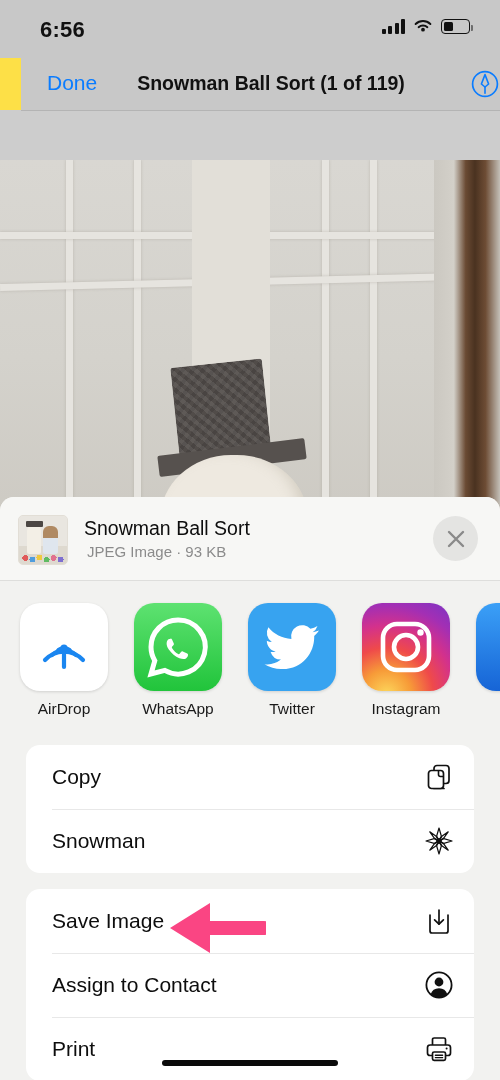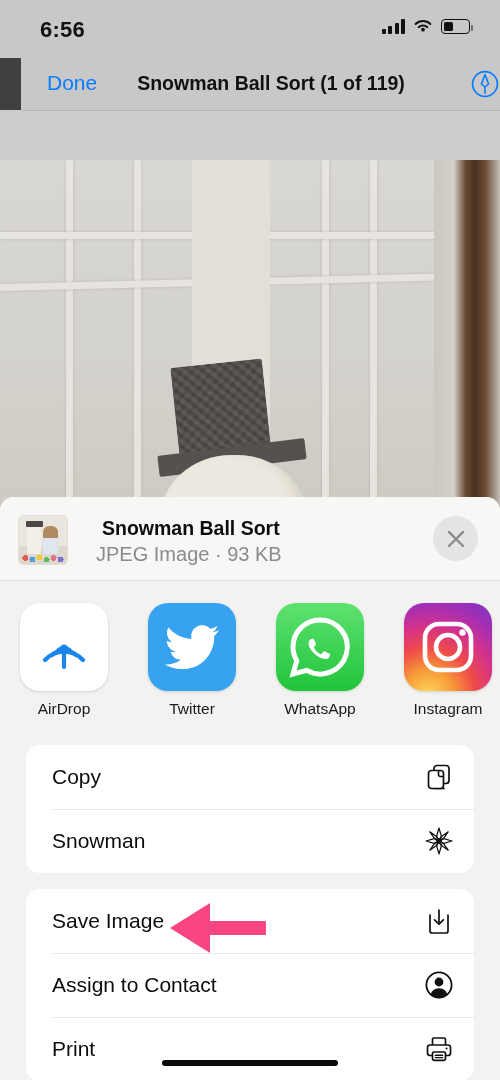--- a/index.html
+++ b/index.html
@@ -9,21 +9,21 @@
   }
   body {
     font-family: "Liberation Sans", sans-serif;
     -webkit-font-smoothing: antialiased;
   }
   #screen {
     position: relative;
     width: 500px;
     height: 1080px;
     overflow: hidden;
-    background: #404040;
+    background: #fde047;
   }
 
   
   .statusbar {
     position: absolute;
     top: 0; left: 0;
     width: 500px; height: 58px;
     background: #c8c8c8;
     z-index: 5;
   }
@@ -248,47 +248,46 @@
       radial-gradient(circle at 26% 75%, #4f9ddd 0 3px, transparent 3px),
       radial-gradient(circle at 42% 55%, #efc93f 0 3px, transparent 3px),
       radial-gradient(circle at 58% 78%, #5fbb62 0 3px, transparent 3px),
       radial-gradient(circle at 74% 58%, #e0718f 0 3px, transparent 3px),
       radial-gradient(circle at 90% 76%, #7e6fd0 0 3px, transparent 3px);
   }
   .sheet-title {
     position: absolute;
     left: 84px; top: 20px;
     font-size: 19.5px;
-    font-weight: 700;
+    font-weight: 400;
     color: #0d0d0d;
-    margin-left: 18px;
   }
   .sheet-sub {
     position: absolute;
-    left: 96px; top: 46px;
-    font-size: 20px;
+    left: 87px; top: 46px;
+    font-size: 15px;
     color: #8b8b8b;
   }
   .close-btn {
     position: absolute;
     right: 22px; top: 19px;
     width: 45px; height: 45px;
     border-radius: 50%;
     background: #e4e4e2;
     display: flex; align-items: center; justify-content: center;
   }
 
   
   .apps-row {
     position: relative;
     height: 148px;
     padding-top: 22px;
     box-sizing: border-box;
     display: flex;
-    gap: 40px;
+    gap: 26px;
     padding-left: 20px;
     overflow: hidden;
   }
   .app {
     width: 88px;
     flex: 0 0 88px;
     text-align: center;
   }
   .app-icon {
     width: 88px; height: 88px;
@@ -465,36 +464,36 @@
               <path d="M38.5 47 A9.5 9.5 0 0 1 49.5 47"></path>
             </g>
             <circle cx="44" cy="45" r="3.4" fill="#1a86f0"></circle>
             <path d="M44 50 L44 64" stroke="#1a86f0" stroke-width="4.2" stroke-linecap="round"></path>
           </svg>
         </div>
         <div class="app-label">AirDrop</div>
       </div>
 
       <div class="app">
-        <div class="app-icon ic-twitter">
-          <svg viewBox="0 0 88 88" width="88" height="88">
-            <path d="M71 27.5c-2 .9-4.2 1.5-6.4 1.8a11.2 11.2 0 0 0 4.9-6.2c-2.2 1.3-4.6 2.2-7.1 2.7a11.1 11.1 0 0 0-19 10.1c-9.3-.5-17.5-4.9-23-11.7a11.1 11.1 0 0 0 3.4 14.9c-1.8-.1-3.5-.6-5-1.4v.1c0 5.4 3.8 9.9 8.9 10.9-1.7.5-3.4.5-5.1.2a11.1 11.1 0 0 0 10.4 7.7 22.3 22.3 0 0 1-16.5 4.6A31.4 31.4 0 0 0 34.6 66c20.4 0 31.6-16.9 31.6-31.6v-1.4a22.6 22.6 0 0 0 4.8-5.5z" fill="#ffffff"></path>
-          </svg>
-        </div>
-        <div class="app-label">Twitter</div>
-      </div>
-
-      <div class="app">
         <div class="app-icon ic-whatsapp">
           <svg viewBox="0 0 88 88" width="88" height="88">
             <path d="M44 17c-15 0-27 12-27 27 0 5 1.4 9.7 3.8 13.7L17 71l13.8-3.6A27 27 0 1 0 44 17z" fill="none" stroke="#ffffff" stroke-width="5"></path>
             <path d="M36 36c-1 0-2 .4-2.6 1.6-1 1.8-1.4 5 1.4 9 2.8 4 6.4 7 10.6 8.6 3 1.1 5.2 1 6.6.2 1.4-.8 2-2.4 2-3.6 0-.6-.2-.9-.8-1.2l-4.4-2.2c-.6-.3-1.1-.2-1.6.4l-1.6 2c-.4.5-.8.5-1.4.2-2.4-1.2-4.8-3.5-6.2-6-.3-.6-.2-1 .2-1.4l1.4-1.6c.4-.5.4-.9.2-1.4l-1.8-4.2c-.3-.6-.7-.8-1.2-.8z" fill="#ffffff"></path>
           </svg>
         </div>
         <div class="app-label">WhatsApp</div>
+      </div>
+
+      <div class="app">
+        <div class="app-icon ic-twitter">
+          <svg viewBox="0 0 88 88" width="88" height="88">
+            <path d="M71 27.5c-2 .9-4.2 1.5-6.4 1.8a11.2 11.2 0 0 0 4.9-6.2c-2.2 1.3-4.6 2.2-7.1 2.7a11.1 11.1 0 0 0-19 10.1c-9.3-.5-17.5-4.9-23-11.7a11.1 11.1 0 0 0 3.4 14.9c-1.8-.1-3.5-.6-5-1.4v.1c0 5.4 3.8 9.9 8.9 10.9-1.7.5-3.4.5-5.1.2a11.1 11.1 0 0 0 10.4 7.7 22.3 22.3 0 0 1-16.5 4.6A31.4 31.4 0 0 0 34.6 66c20.4 0 31.6-16.9 31.6-31.6v-1.4a22.6 22.6 0 0 0 4.8-5.5z" fill="#ffffff"></path>
+          </svg>
+        </div>
+        <div class="app-label">Twitter</div>
       </div>
 
       <div class="app">
         <div class="app-icon ic-instagram">
           <svg viewBox="0 0 88 88" width="88" height="88">
             <rect x="21" y="21" width="46" height="46" rx="14" ry="14" fill="none" stroke="#ffffff" stroke-width="4.6"></rect>
             <circle cx="44" cy="44" r="12" fill="none" stroke="#ffffff" stroke-width="4.6"></circle>
             <circle cx="58.5" cy="29.5" r="3.2" fill="#ffffff"></circle>
           </svg>
         </div>

